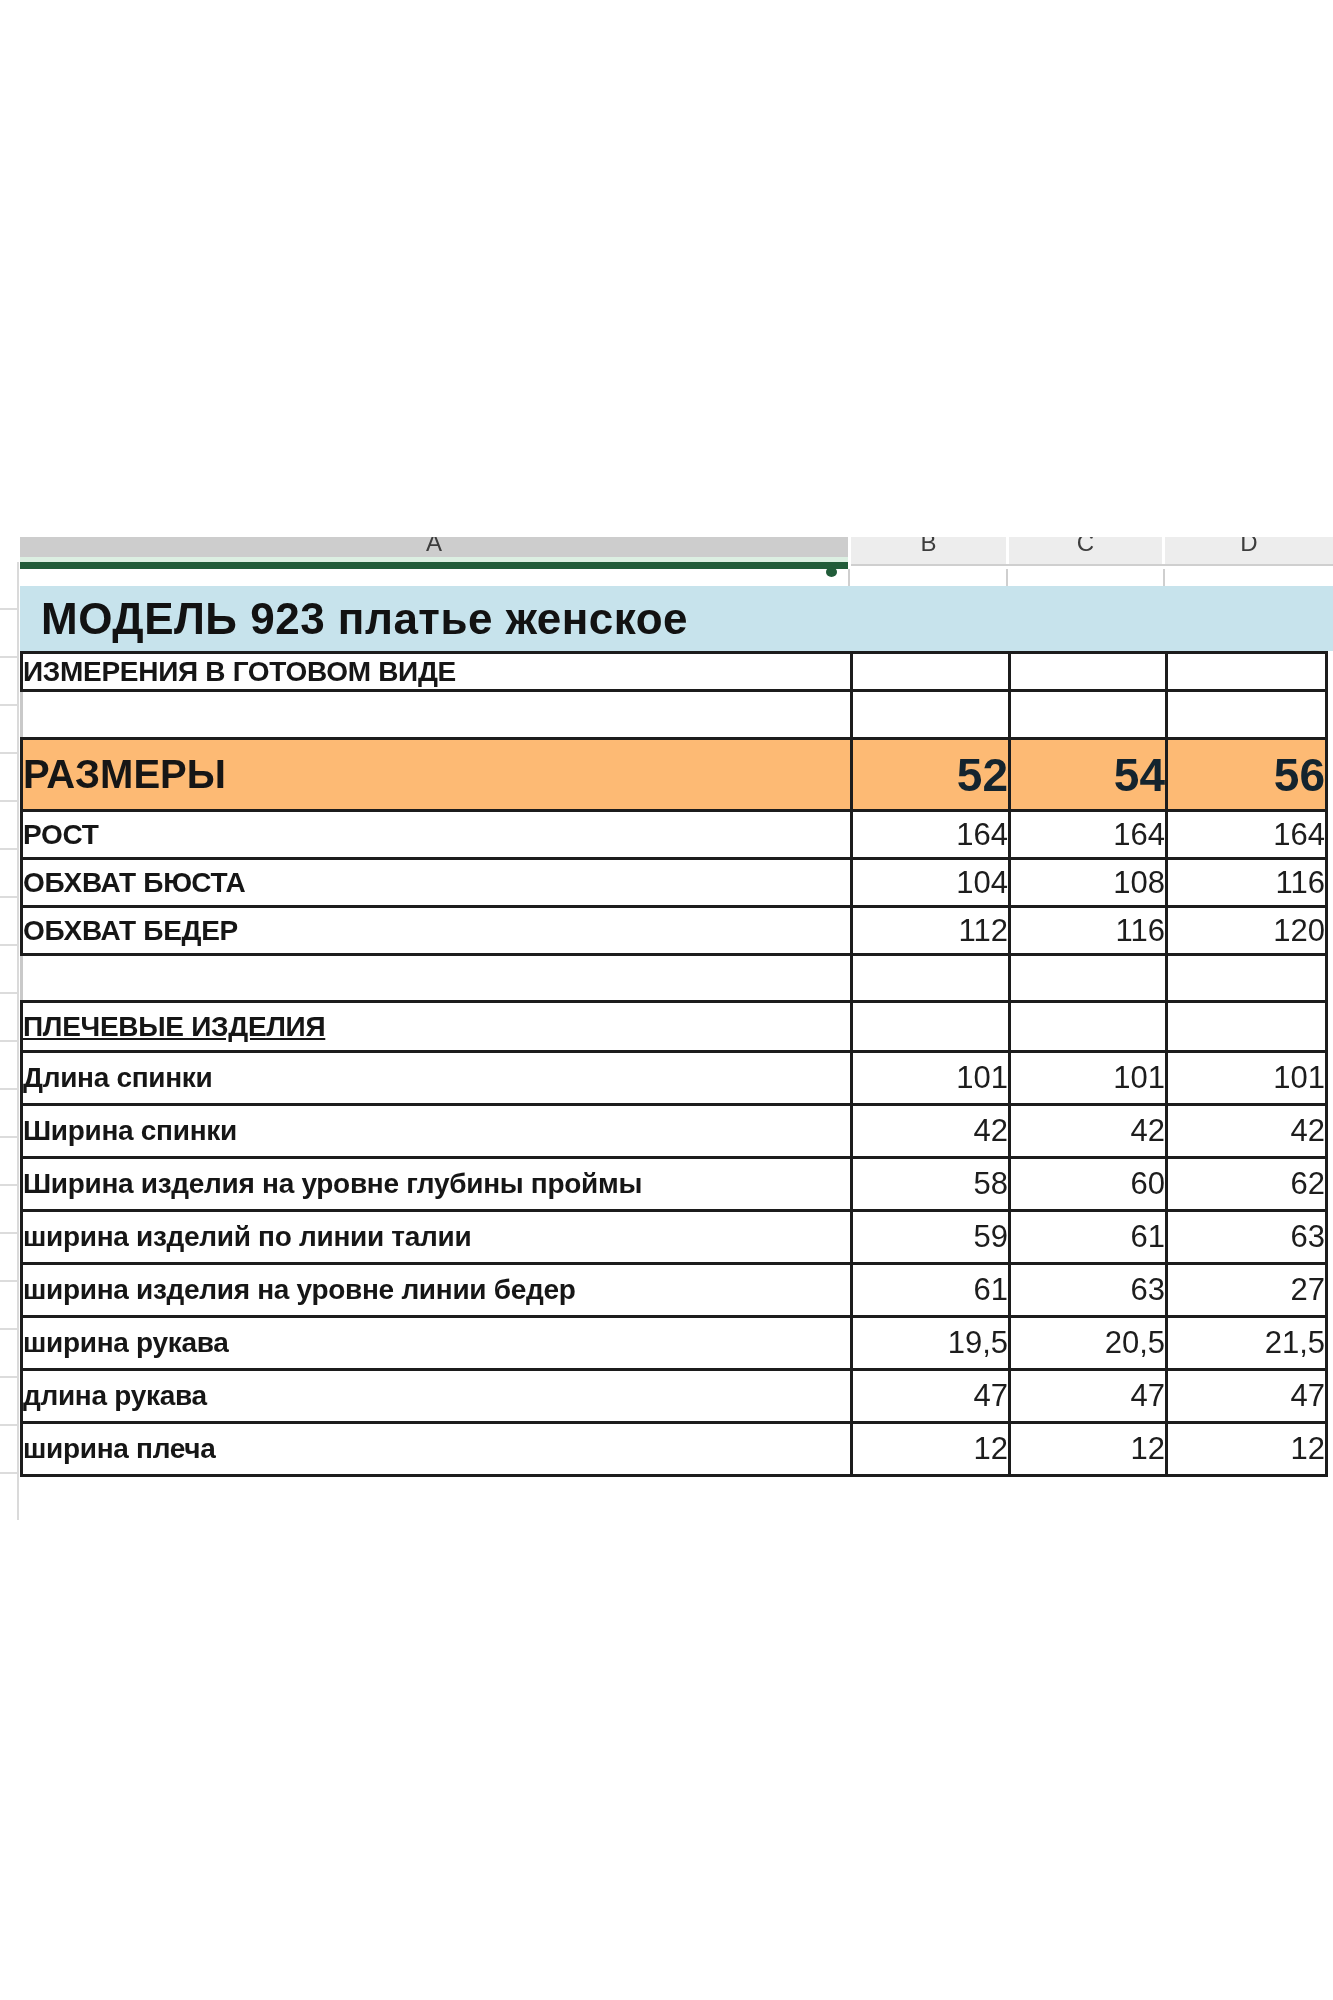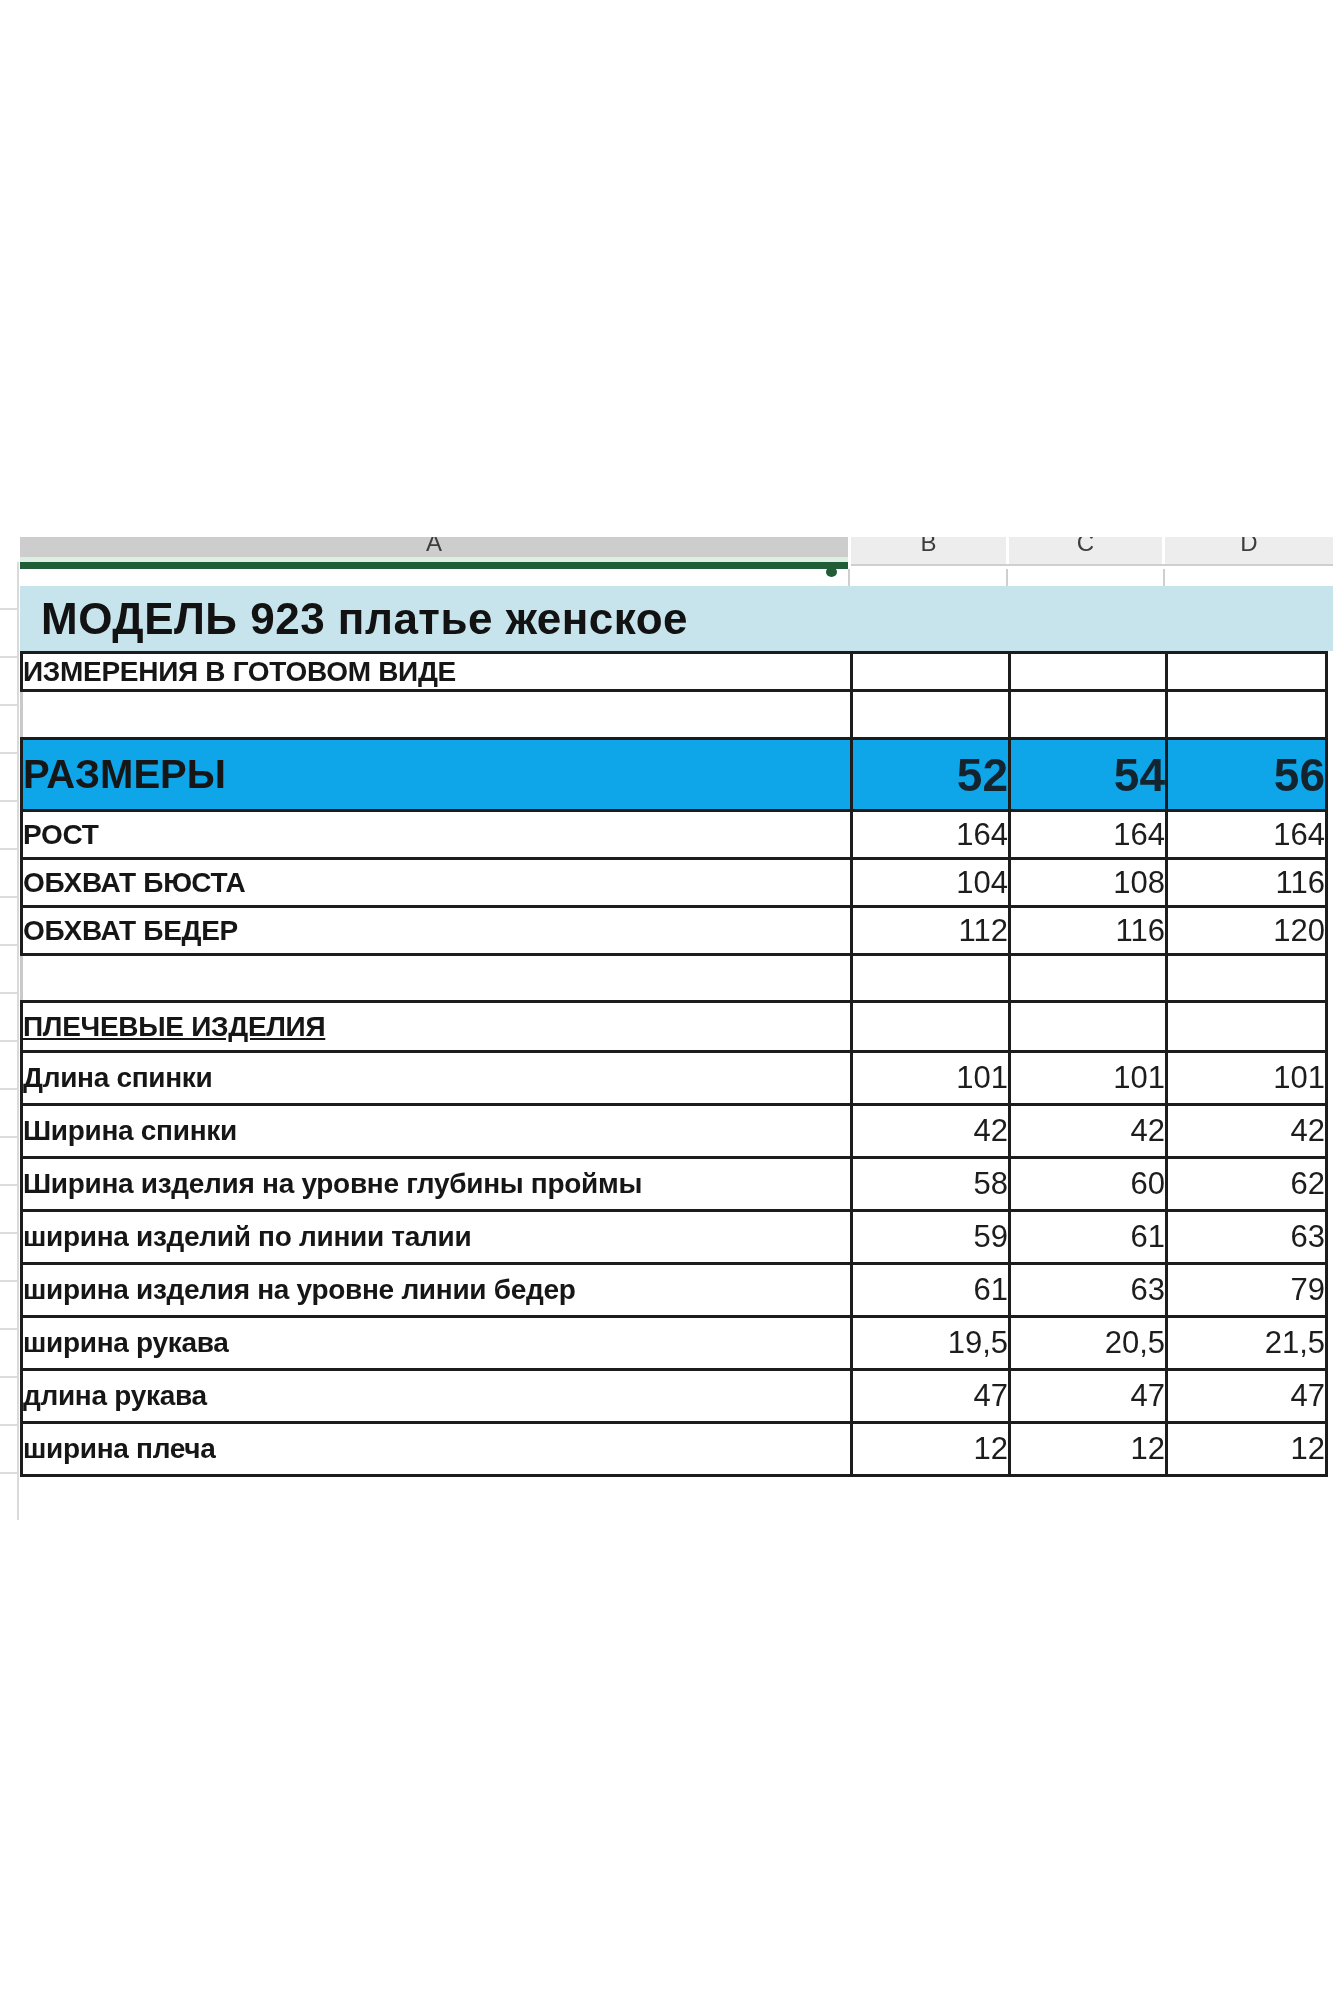--- a/index.html
+++ b/index.html
@@ -120,21 +120,21 @@
     color: #1d1d1d;
   }
   tr.r-meas      { height: 38px; }
   tr.r-spacer1   { height: 48px; }
   tr.r-sizes     { height: 72px; }
   tr.r-general   { height: 48px; }
   tr.r-spacer2   { height: 47px; }
   tr.r-section   { height: 50px; text-decoration: underline; }
   tr.r-shoulder  { height: 53px; }
 
-  tr.r-sizes td { background: #0ea5e9; }
+  tr.r-sizes td { background: #fdba74; }
   tr.r-sizes td.lbl { font-size: 40px; letter-spacing: 0; }
   tr.r-sizes td.val {
     font-size: 46px;
     font-weight: bold;
     color: #14242e;
   }
   tr.r-spacer1 td.lbl, tr.r-spacer2 td.lbl { border-left-color: #c9c9c9; }
 </style>
 </head>
 <body>
@@ -254,21 +254,21 @@
     <tr class="r-shoulder">
       <td class="lbl">ширина изделий по линии талии</td>
       <td class="val">59</td>
       <td class="val">61</td>
       <td class="val">63</td>
     </tr>
     <tr class="r-shoulder">
       <td class="lbl">ширина изделия на уровне линии бедер</td>
       <td class="val">61</td>
       <td class="val">63</td>
-      <td class="val">79</td>
+      <td class="val">27</td>
     </tr>
     <tr class="r-shoulder">
       <td class="lbl">ширина рукава</td>
       <td class="val">19,5</td>
       <td class="val">20,5</td>
       <td class="val">21,5</td>
     </tr>
     <tr class="r-shoulder">
       <td class="lbl">длина рукава</td>
       <td class="val">47</td>

